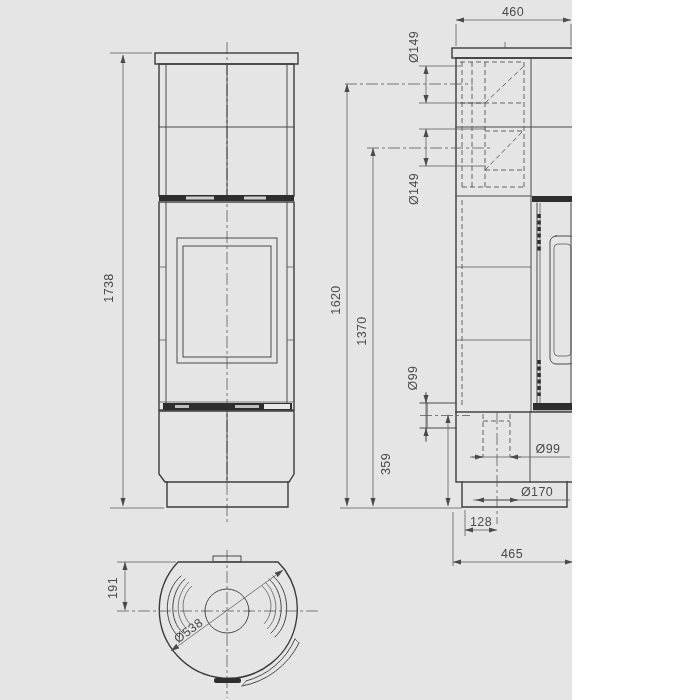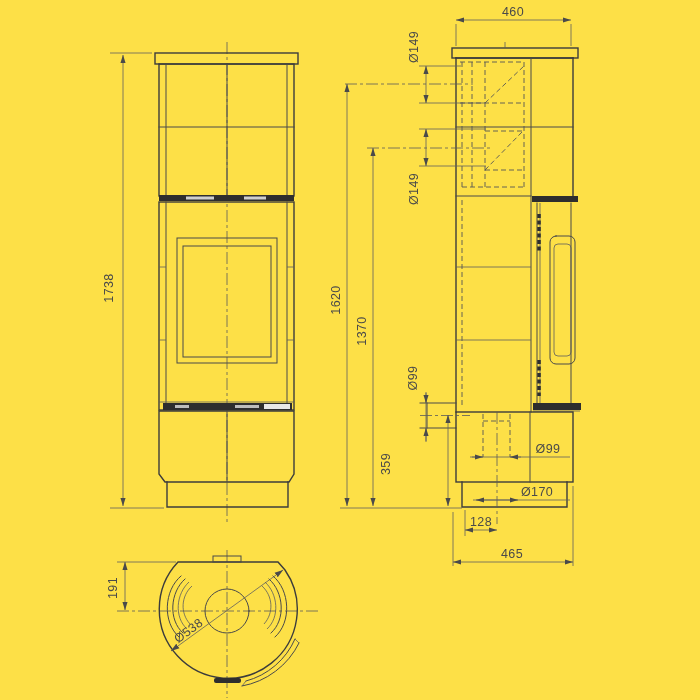--- a/index.html
+++ b/index.html
@@ -1,16 +1,16 @@
 <!DOCTYPE html>
 <html><head>
 <meta charset="utf-8">
 <style>
   html,body{margin:0;padding:0;background:#ffffff;}
-  .stage{width:700px;height:700px;background:#fde047;position:relative;overflow:hidden;}
+  .stage{width:572px;height:700px;background:#e5e5e5;position:relative;overflow:hidden;}
   svg{display:block;}
   
   .ol{stroke:#3c3c3c;stroke-width:1.4;fill:none;stroke-linecap:square;}   
   .ml{stroke:#4a4a4a;stroke-width:1;fill:none;stroke-linecap:square;}     
   .tl{stroke:#5d5d5d;stroke-width:.8;fill:none;}                          
   .hid{stroke:#565656;stroke-width:.9;fill:none;stroke-dasharray:5 3;}    
   .cl{stroke:#5a5a5a;stroke-width:.8;fill:none;stroke-dasharray:12 3 3 3;}
   .dim{stroke:#5f5f5f;stroke-width:.8;fill:none;}                         
   .dark{fill:#2e2e2e;stroke:none;}
   .hatch{stroke:#2e2e2e;stroke-width:3.5;stroke-dasharray:4 2.5;fill:none;}

